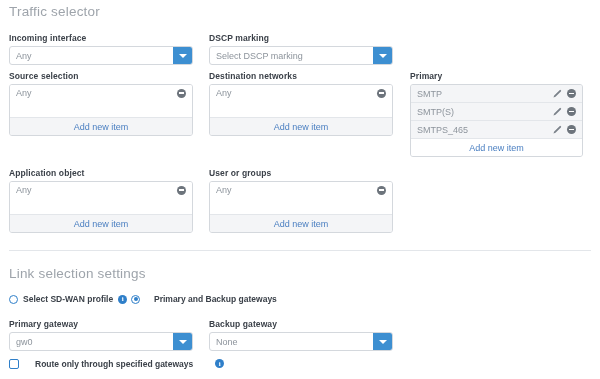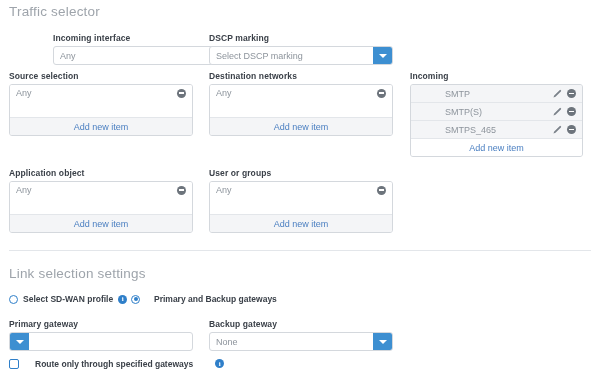--- a/index.html
+++ b/index.html
@@ -109,21 +109,21 @@
   .svc-row{
     height:17px;
     display:flex;align-items:center;
     padding:0 6px;
     font-size:9px;
     color:#8d949c;
     background:#f4f5f7;
     border-bottom:1px solid #e3e6ea;
     gap:5px;
   }
-  .svc-row .txt{flex:1;white-space:nowrap;overflow:hidden;margin-left:28px;}
+  .svc-row .txt{flex:1;white-space:nowrap;overflow:hidden;}
   .svc-foot{
     height:17px;
     background:#fff;
     display:flex;align-items:center;justify-content:center;
     color:#4a7fc1;
     font-size:9px;
   }
 
   
   .radio{
@@ -157,21 +157,21 @@
     border:none;border-top:1px solid #e3e6ea;
     margin:0;
   }
   .abs{position:absolute;}
 </style>
 </head>
 <body>
 
 <div class="abs section-title" style="left:9px;top:4px;text-align:right;">Traffic selector</div>
 
-<div class="abs" style="left:9px;top:33px;width:184px;margin-left:44px;">
+<div class="abs" style="left:9px;top:33px;width:184px;">
   <div class="fld-label">Incoming interface</div>
   <div class="select">
     <div class="val">Any</div>
     <div class="arrow">
         <span class="caret"></span>
       </div>
   </div>
 </div>
 
 <div class="abs" style="left:209px;top:33px;width:184px;">
@@ -208,21 +208,21 @@
         <span class="ico-minus">
             <i></i>
           </span>
       </div>
     </div>
     <div class="lb-foot">Add new item</div>
   </div>
 </div>
 
 <div class="abs" style="left:410px;top:71px;width:173px;">
-  <div class="fld-label">Incoming</div>
+  <div class="fld-label">Primary</div>
   <div class="services-panel">
     <div class="svc-row">
       <span class="txt">SMTP</span>
       <svg class="ico-pencil" viewBox="0 0 16 16">
         <path d="M12.1 1.8a1.3 1.3 0 0 1 1.9 0l.2.2a1.3 1.3 0 0 1 0 1.9L5.6 12.5 2.3 13.7l1.2-3.3z" fill="#7b828a"></path>
       </svg>
       <span class="ico-minus">
           <i></i>
         </span>
     </div>
@@ -289,20 +289,21 @@
 </div>
 
 <div class="abs" style="left:131px;top:294px;display:flex;align-items:center;gap:14px;">
   <span class="radio on"></span>
   <span class="opt-label">Primary and Backup gateways</span>
 </div>
 
 <div class="abs" style="left:9px;top:319px;width:184px;">
   <div class="fld-label">Primary gateway</div>
   <div class="select">
+    <div class="val">gw0</div>
     <div class="arrow">
         <span class="caret"></span>
       </div>
   </div>
 </div>
 
 <div class="abs" style="left:209px;top:319px;width:184px;">
   <div class="fld-label">Backup gateway</div>
   <div class="select">
     <div class="val">None</div>

